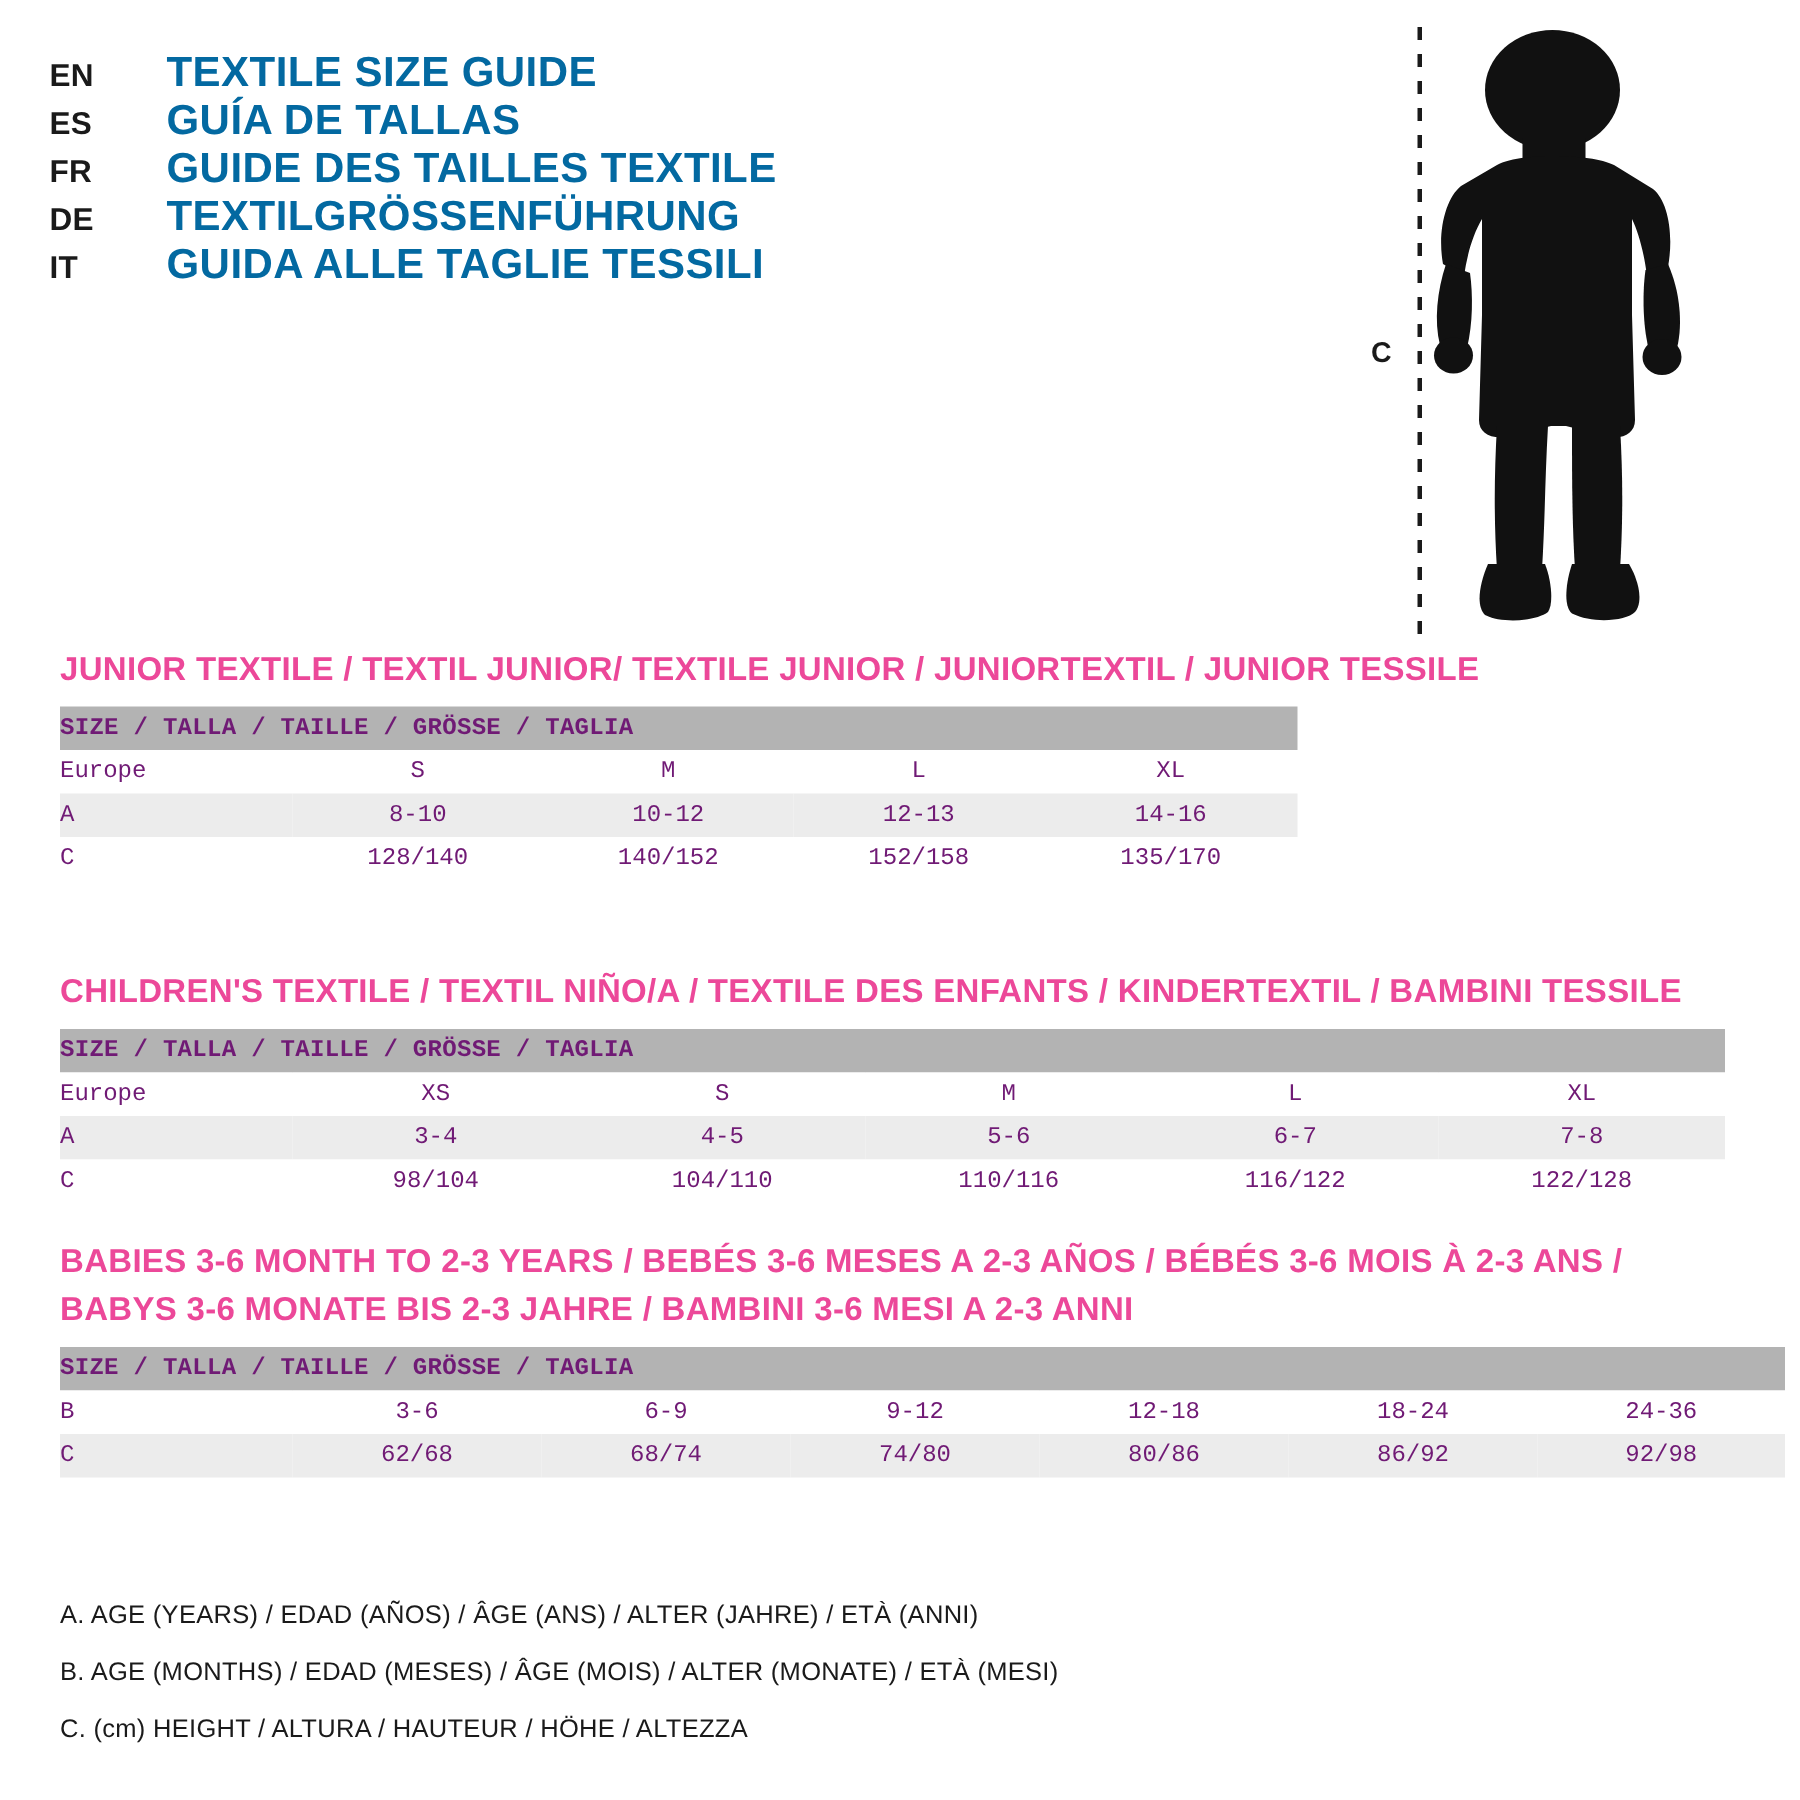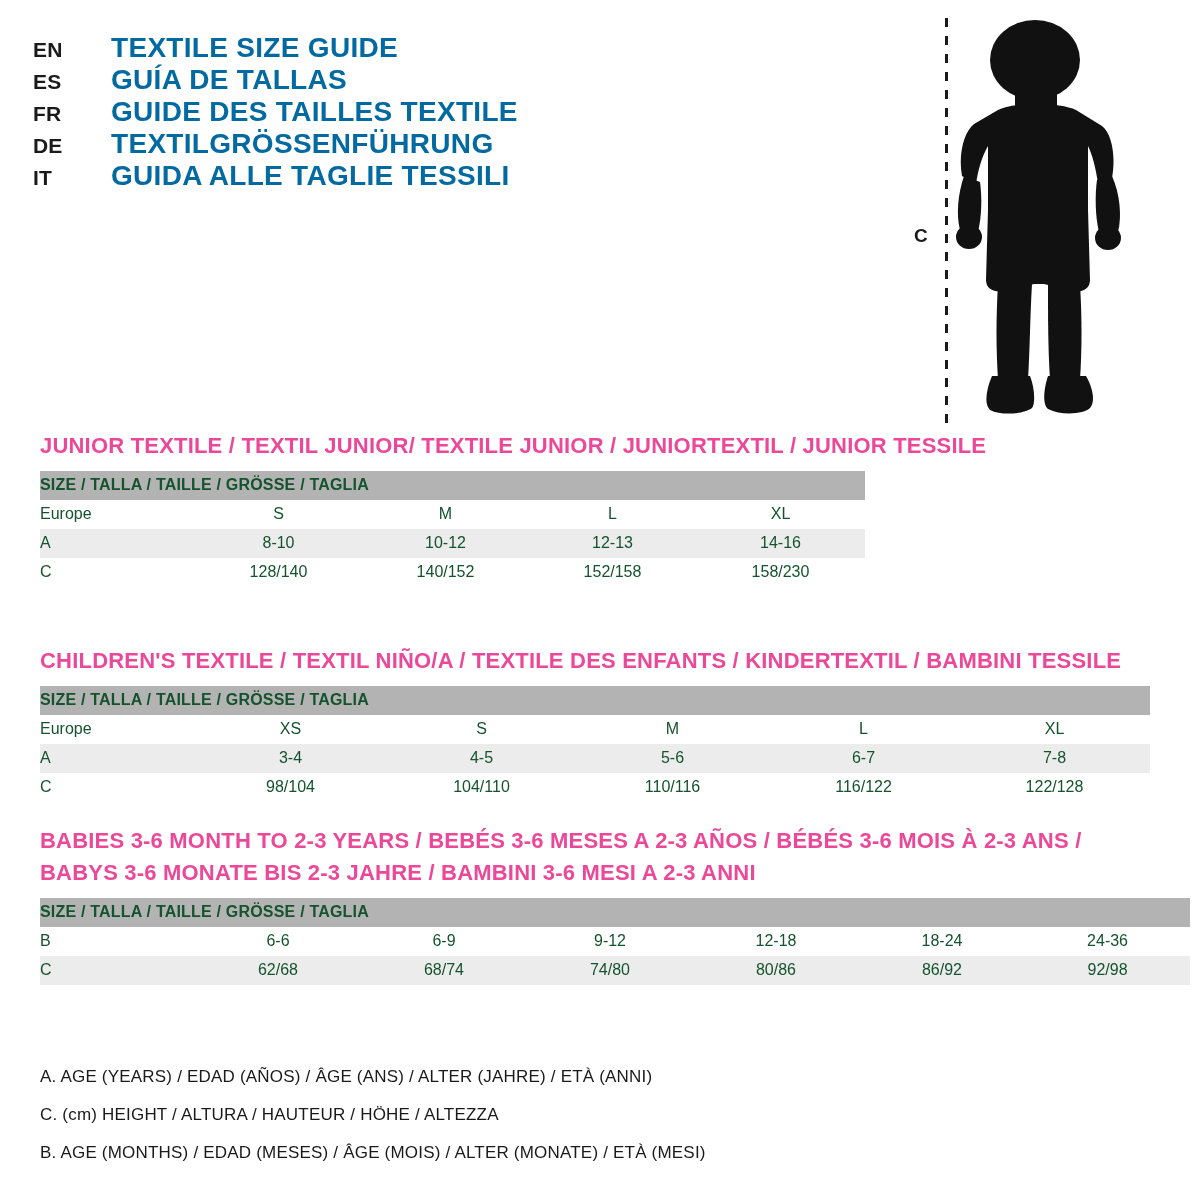--- a/index.html
+++ b/index.html
@@ -90,21 +90,22 @@
 
   table.size-table {
     border-collapse: collapse;
     table-layout: fixed;
     font-size: 16px;
   }
   table.size-table td {
     padding: 0;
     height: 29px;
     vertical-align: middle;
-    color: #14532d;
+    color: #701a75;
+    font-family: Liberation Mono, monospace;
   }
   .band {
     background: #b3b3b3;
     font-weight: 700;
     letter-spacing: 0.2px;
   }
   .row-light { background: #ffffff; }
   .row-grey  { background: #ececec; }
   .cell-label {
     padding-left: 8px;
@@ -229,21 +230,21 @@
         <td class="cell-val">8-10</td>
         <td class="cell-val">10-12</td>
         <td class="cell-val">12-13</td>
         <td class="cell-val">14-16</td>
       </tr>
       <tr class="row-light">
         <td class="cell-label">C</td>
         <td class="cell-val">128/140</td>
         <td class="cell-val">140/152</td>
         <td class="cell-val">152/158</td>
-        <td class="cell-val">158/230</td>
+        <td class="cell-val">135/170</td>
       </tr>
     </tbody>
   </table>
 </div>
 
 <div class="section" style="top:645px;">
   <div class="section-title">CHILDREN'S TEXTILE / TEXTIL NIÑO/A / TEXTILE DES ENFANTS / KINDERTEXTIL / BAMBINI TESSILE</div>
   <table class="size-table" style="width:1110px;">
     <colgroup>
       <col style="width:155px">
@@ -296,21 +297,21 @@
         <col style="width:166px">
         <col style="width:166px">
         <col style="width:165px">
     </colgroup>
     <tbody>
       <tr class="band">
         <td colspan="7">SIZE / TALLA / TAILLE / GRÖSSE / TAGLIA</td>
       </tr>
       <tr class="row-light">
         <td class="cell-label">B</td>
-        <td class="cell-val">6-6</td>
+        <td class="cell-val">3-6</td>
         <td class="cell-val">6-9</td>
         <td class="cell-val">9-12</td>
         <td class="cell-val">12-18</td>
         <td class="cell-val">18-24</td>
         <td class="cell-val">24-36</td>
       </tr>
       <tr class="row-grey">
         <td class="cell-label">C</td>
         <td class="cell-val">62/68</td>
         <td class="cell-val">68/74</td>
@@ -318,15 +319,15 @@
         <td class="cell-val">80/86</td>
         <td class="cell-val">86/92</td>
         <td class="cell-val">92/98</td>
       </tr>
     </tbody>
   </table>
 </div>
 
 <div class="footnotes">
   <div class="footnote">A. AGE (YEARS) / EDAD (AÑOS) / ÂGE (ANS) / ALTER (JAHRE) / ETÀ (ANNI)</div>
+  <div class="footnote">B. AGE (MONTHS) / EDAD (MESES) / ÂGE (MOIS) / ALTER (MONATE) / ETÀ (MESI)</div>
   <div class="footnote">C. (cm) HEIGHT / ALTURA / HAUTEUR / HÖHE / ALTEZZA</div>
-  <div class="footnote">B. AGE (MONTHS) / EDAD (MESES) / ÂGE (MOIS) / ALTER (MONATE) / ETÀ (MESI)</div>
 </div>
 
 </body></html>

